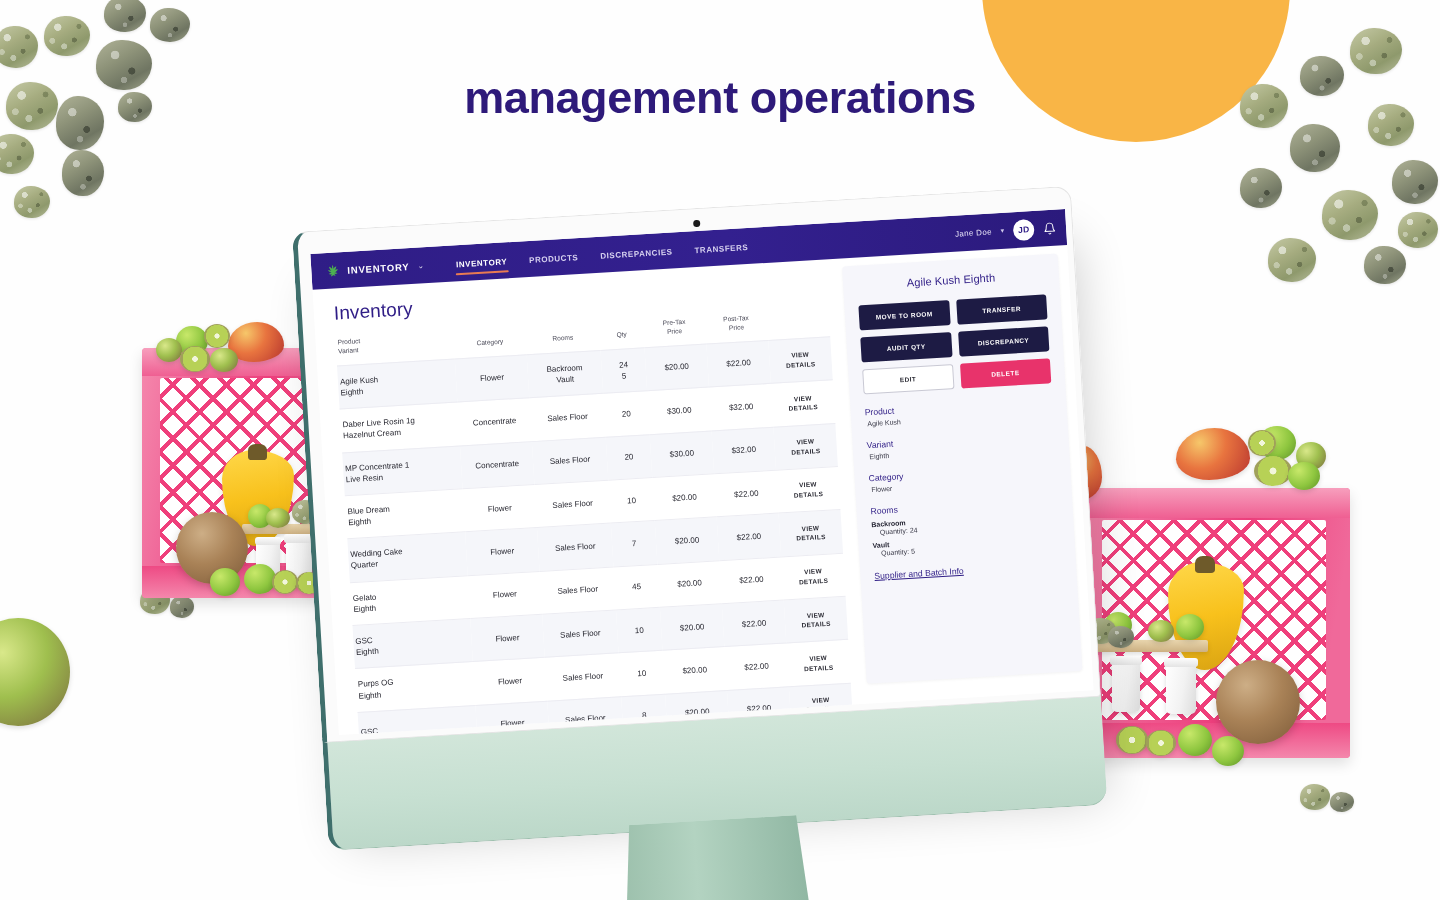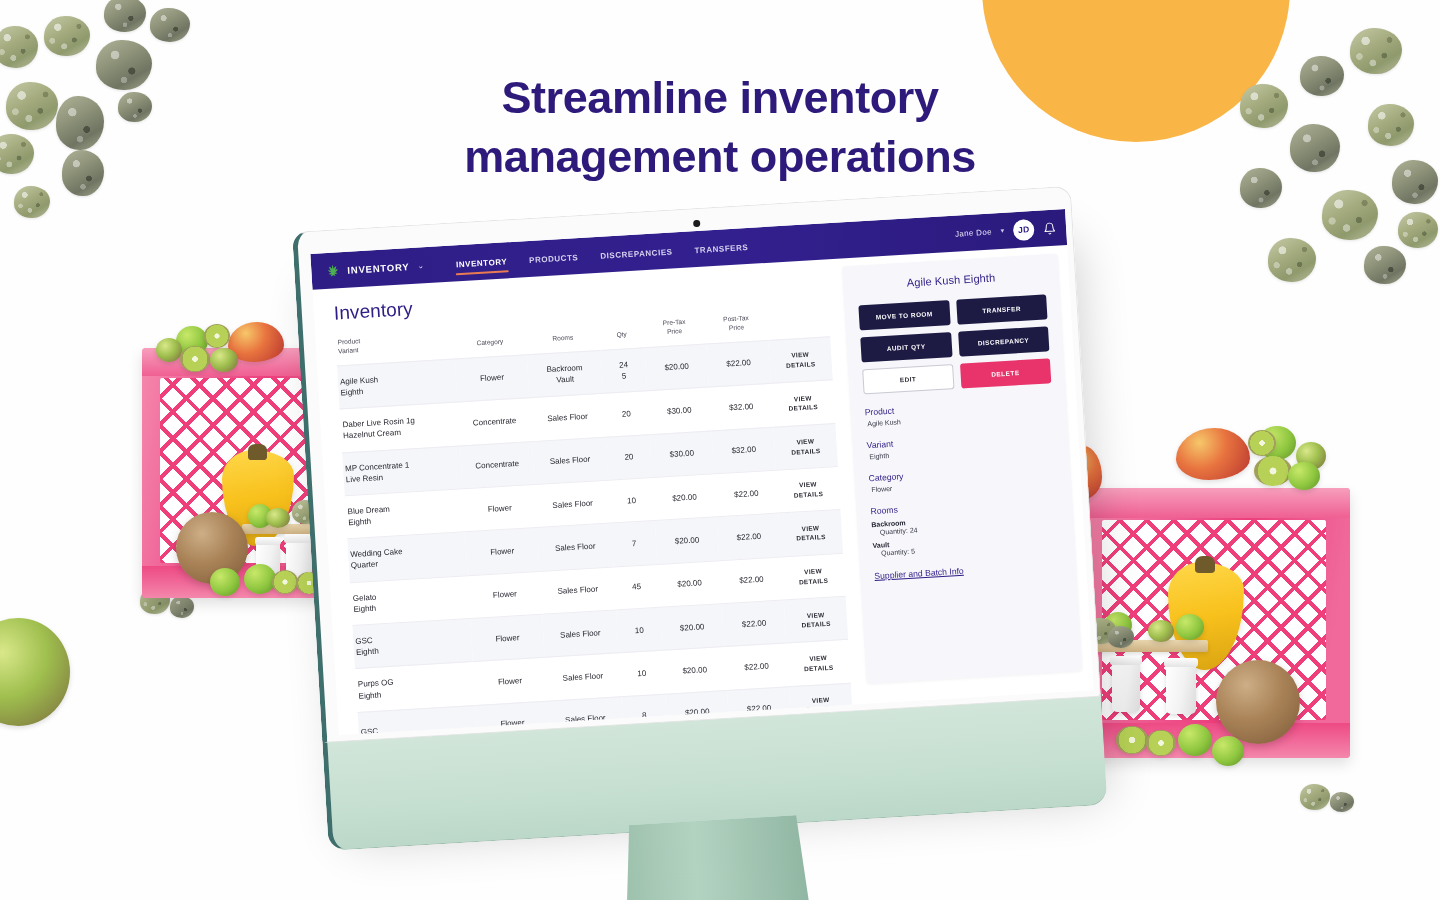--- a/index.html
+++ b/index.html
@@ -686,17 +686,16 @@
               <div class="supplier-link">Supplier and Batch Info</div>
             </div>
           </div>
 
         </div>
       </div>
     </div>
   </div>
 
   <div class="headline">
-    <div>Streamline inventory</div>
     <div>management operations</div>
   </div>
 
 </div>
 
 </body></html>

